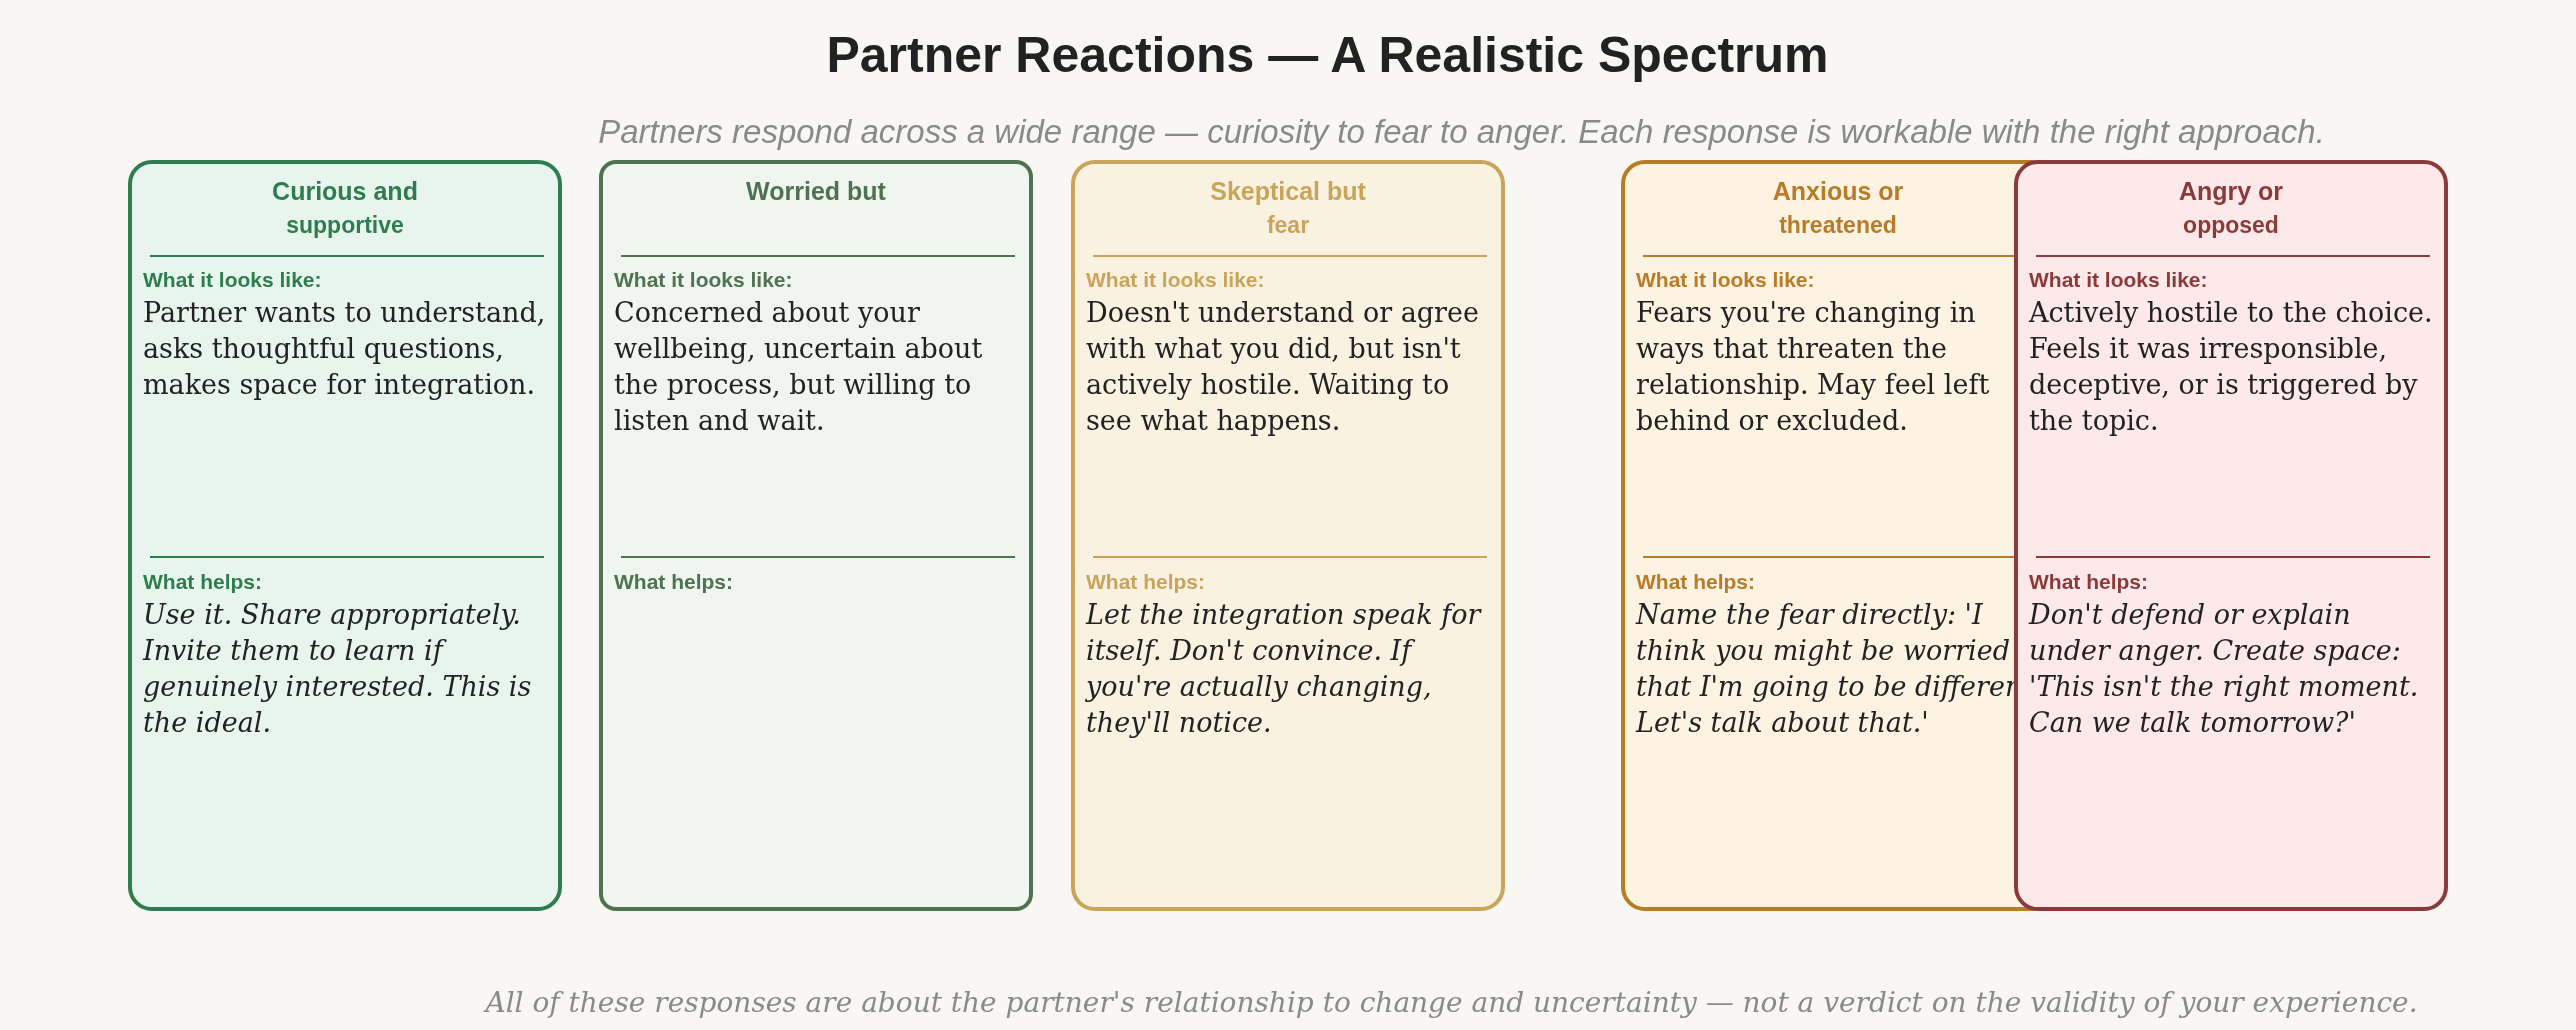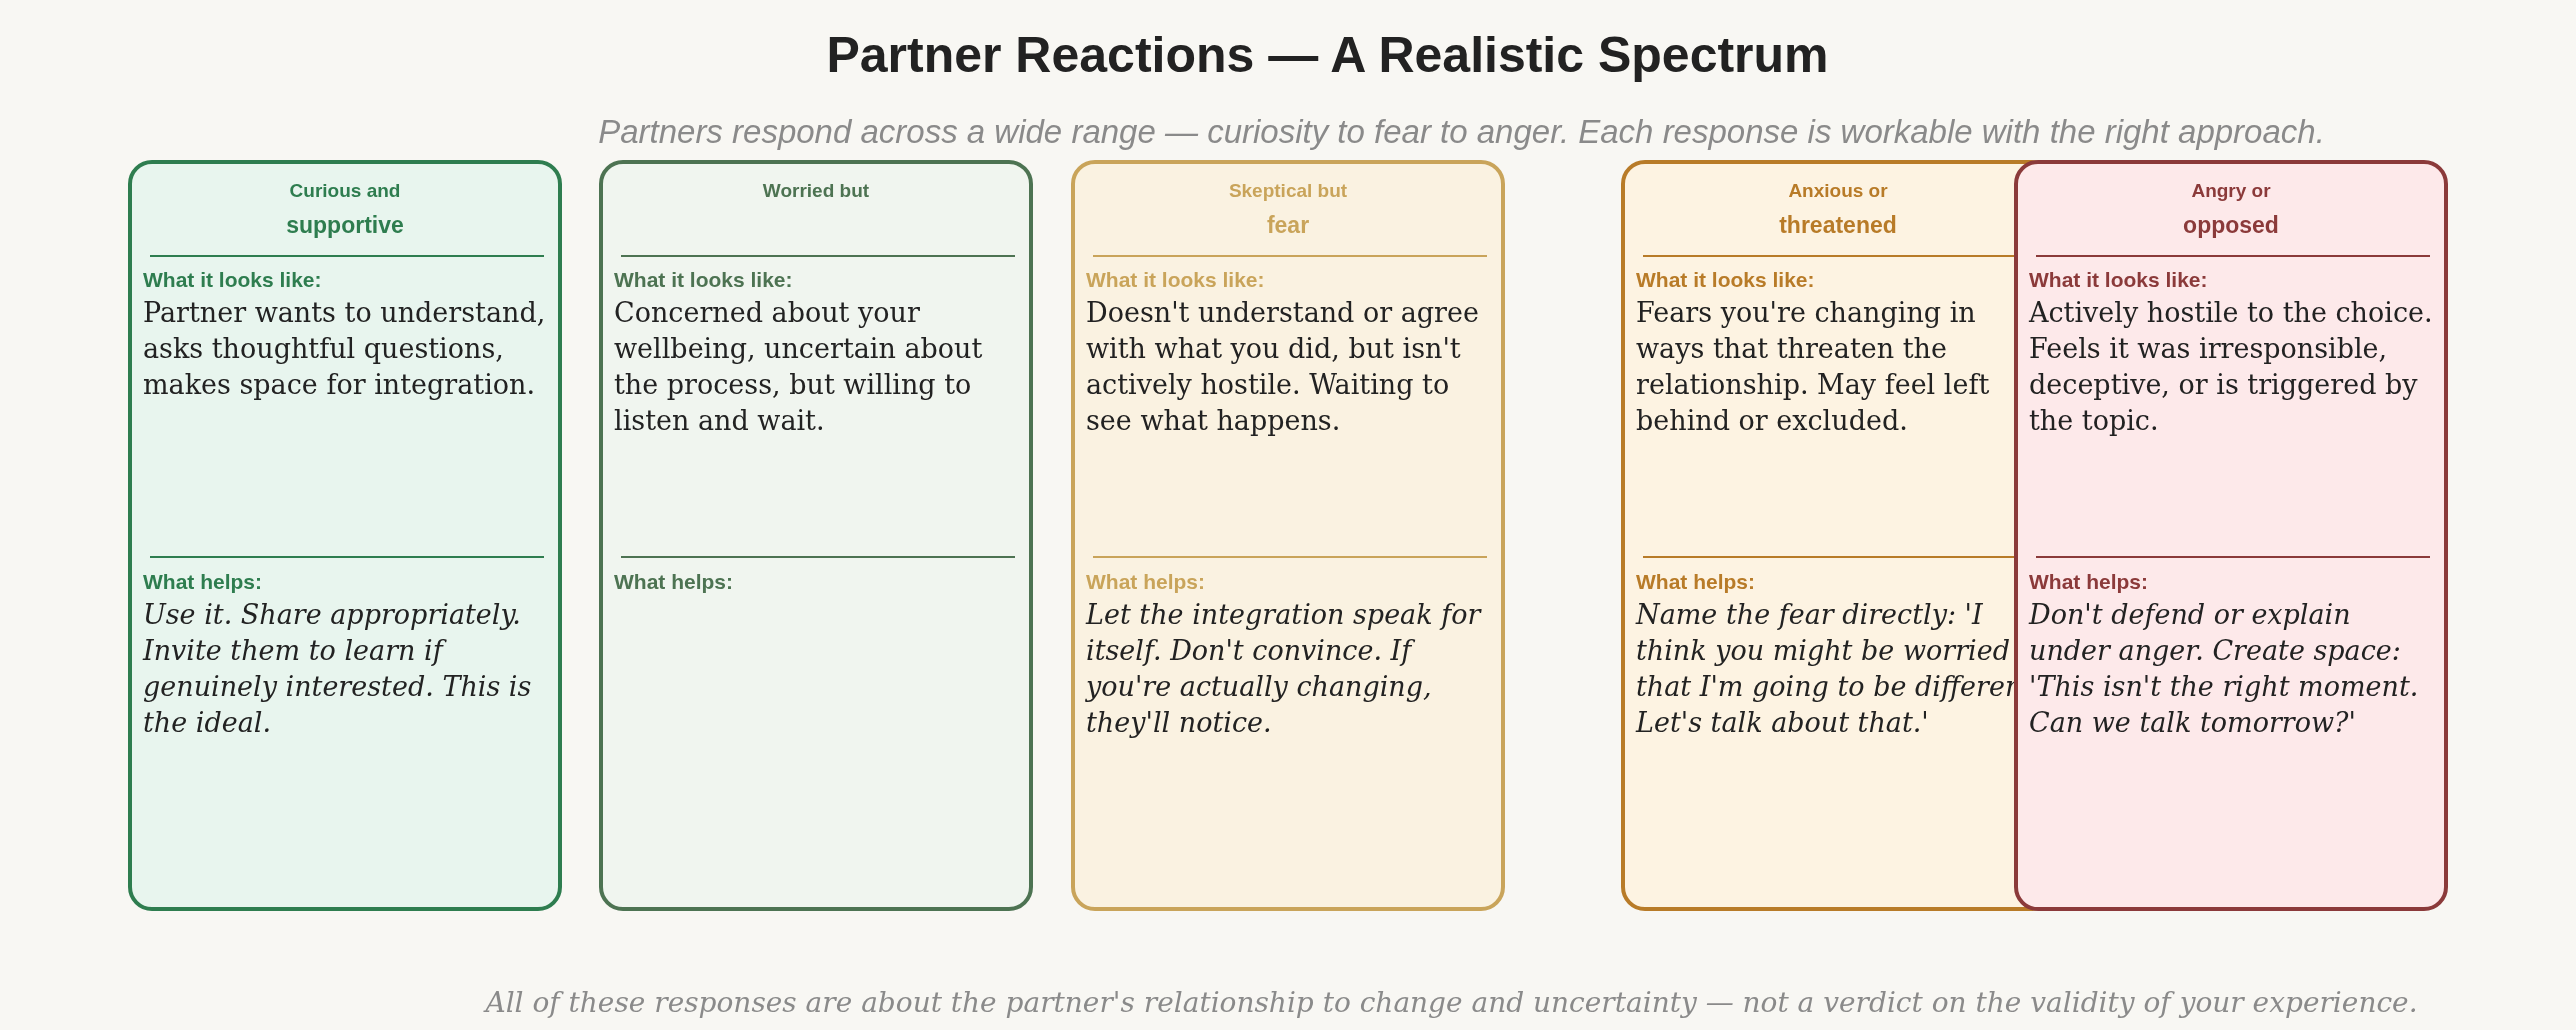--- a/index.html
+++ b/index.html
@@ -68,21 +68,21 @@
       position: absolute;
       left: 0;
       right: 0;
       top: 10px;
       text-align: center;
       font-family: "Liberation Sans", sans-serif;
       font-weight: bold;
     }
     .card-head .h1 {
       display: block;
-      font-size: 19px;
+      font-size: 25px;
       line-height: 34px;
     }
     .card-head .h2 {
       display: block;
       font-size: 23px;
       line-height: 34px;
     }
     .divider {
       position: absolute;
       left: 18px;
@@ -138,21 +138,21 @@
 asks thoughtful questions,
 makes space for integration.</div>
   <div class="divider d2" style="background: rgb(46, 125, 79);"></div>
   <div class="label l2" style="color: rgb(46, 125, 79);">What helps:</div>
   <div class="body-text b2">Use it. Share appropriately.
 Invite them to learn if
 genuinely interested. This is
 the ideal.</div>
 </div>
 
-<div class="card c1" style="border-color: rgb(77, 115, 82); background: rgb(240, 245, 239);">
+<div class="card c1" style="border-color: rgb(77, 115, 82); background: rgb(240, 245, 239); border-radius: 17px;">
   <div class="card-head" style="color: rgb(77, 115, 82);">
     <span class="h1">Worried but</span>
   </div>
   <div class="divider d1" style="background: rgb(77, 115, 82);"></div>
   <div class="label l1" style="color: rgb(77, 115, 82);">What it looks like:</div>
   <div class="body-text b1">Concerned about your
 wellbeing, uncertain about
 the process, but willing to
 listen and wait.</div>
   <div class="divider d2" style="background: rgb(77, 115, 82);"></div>

